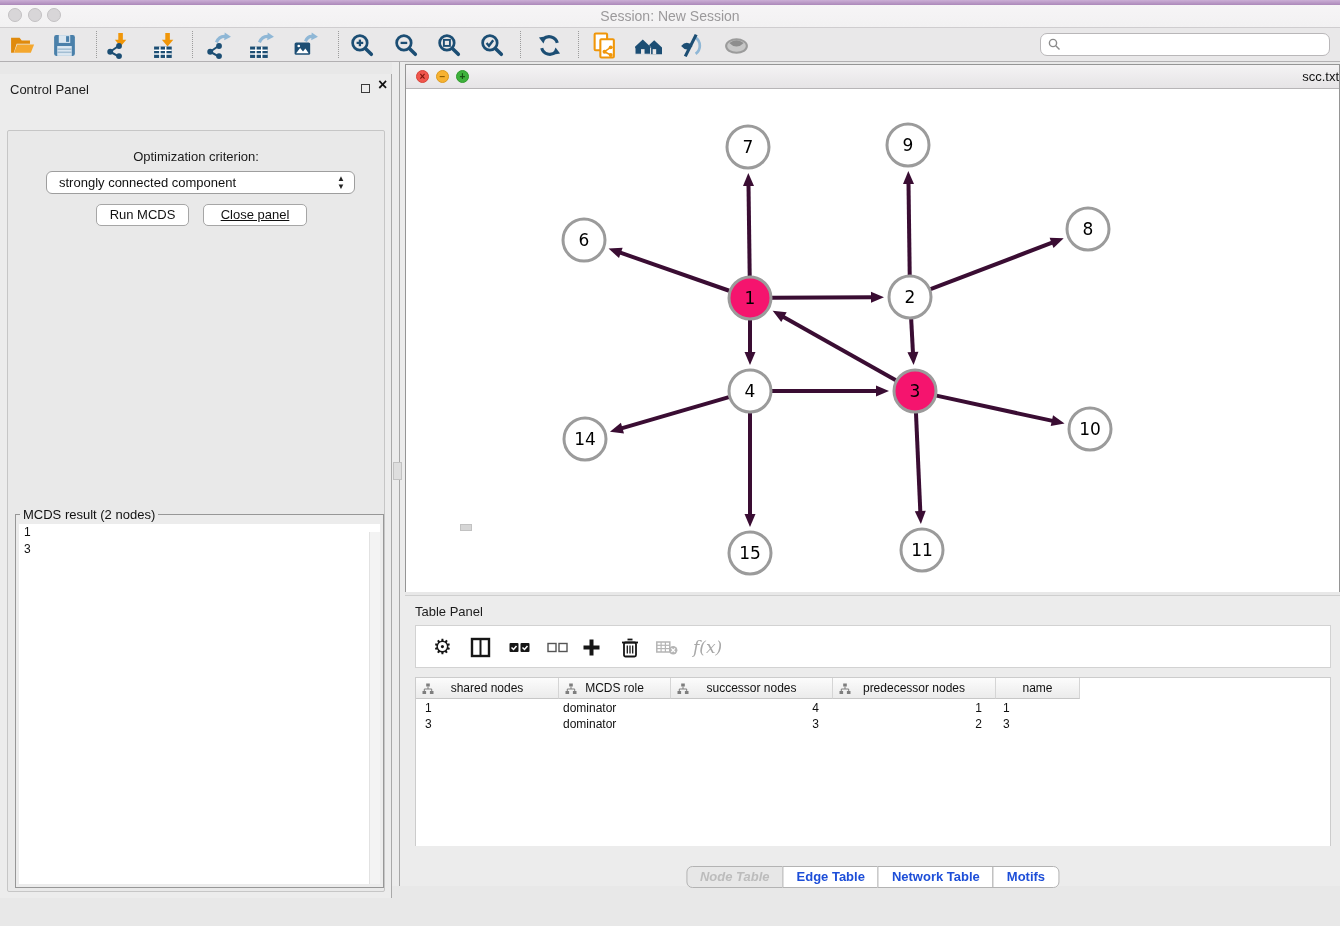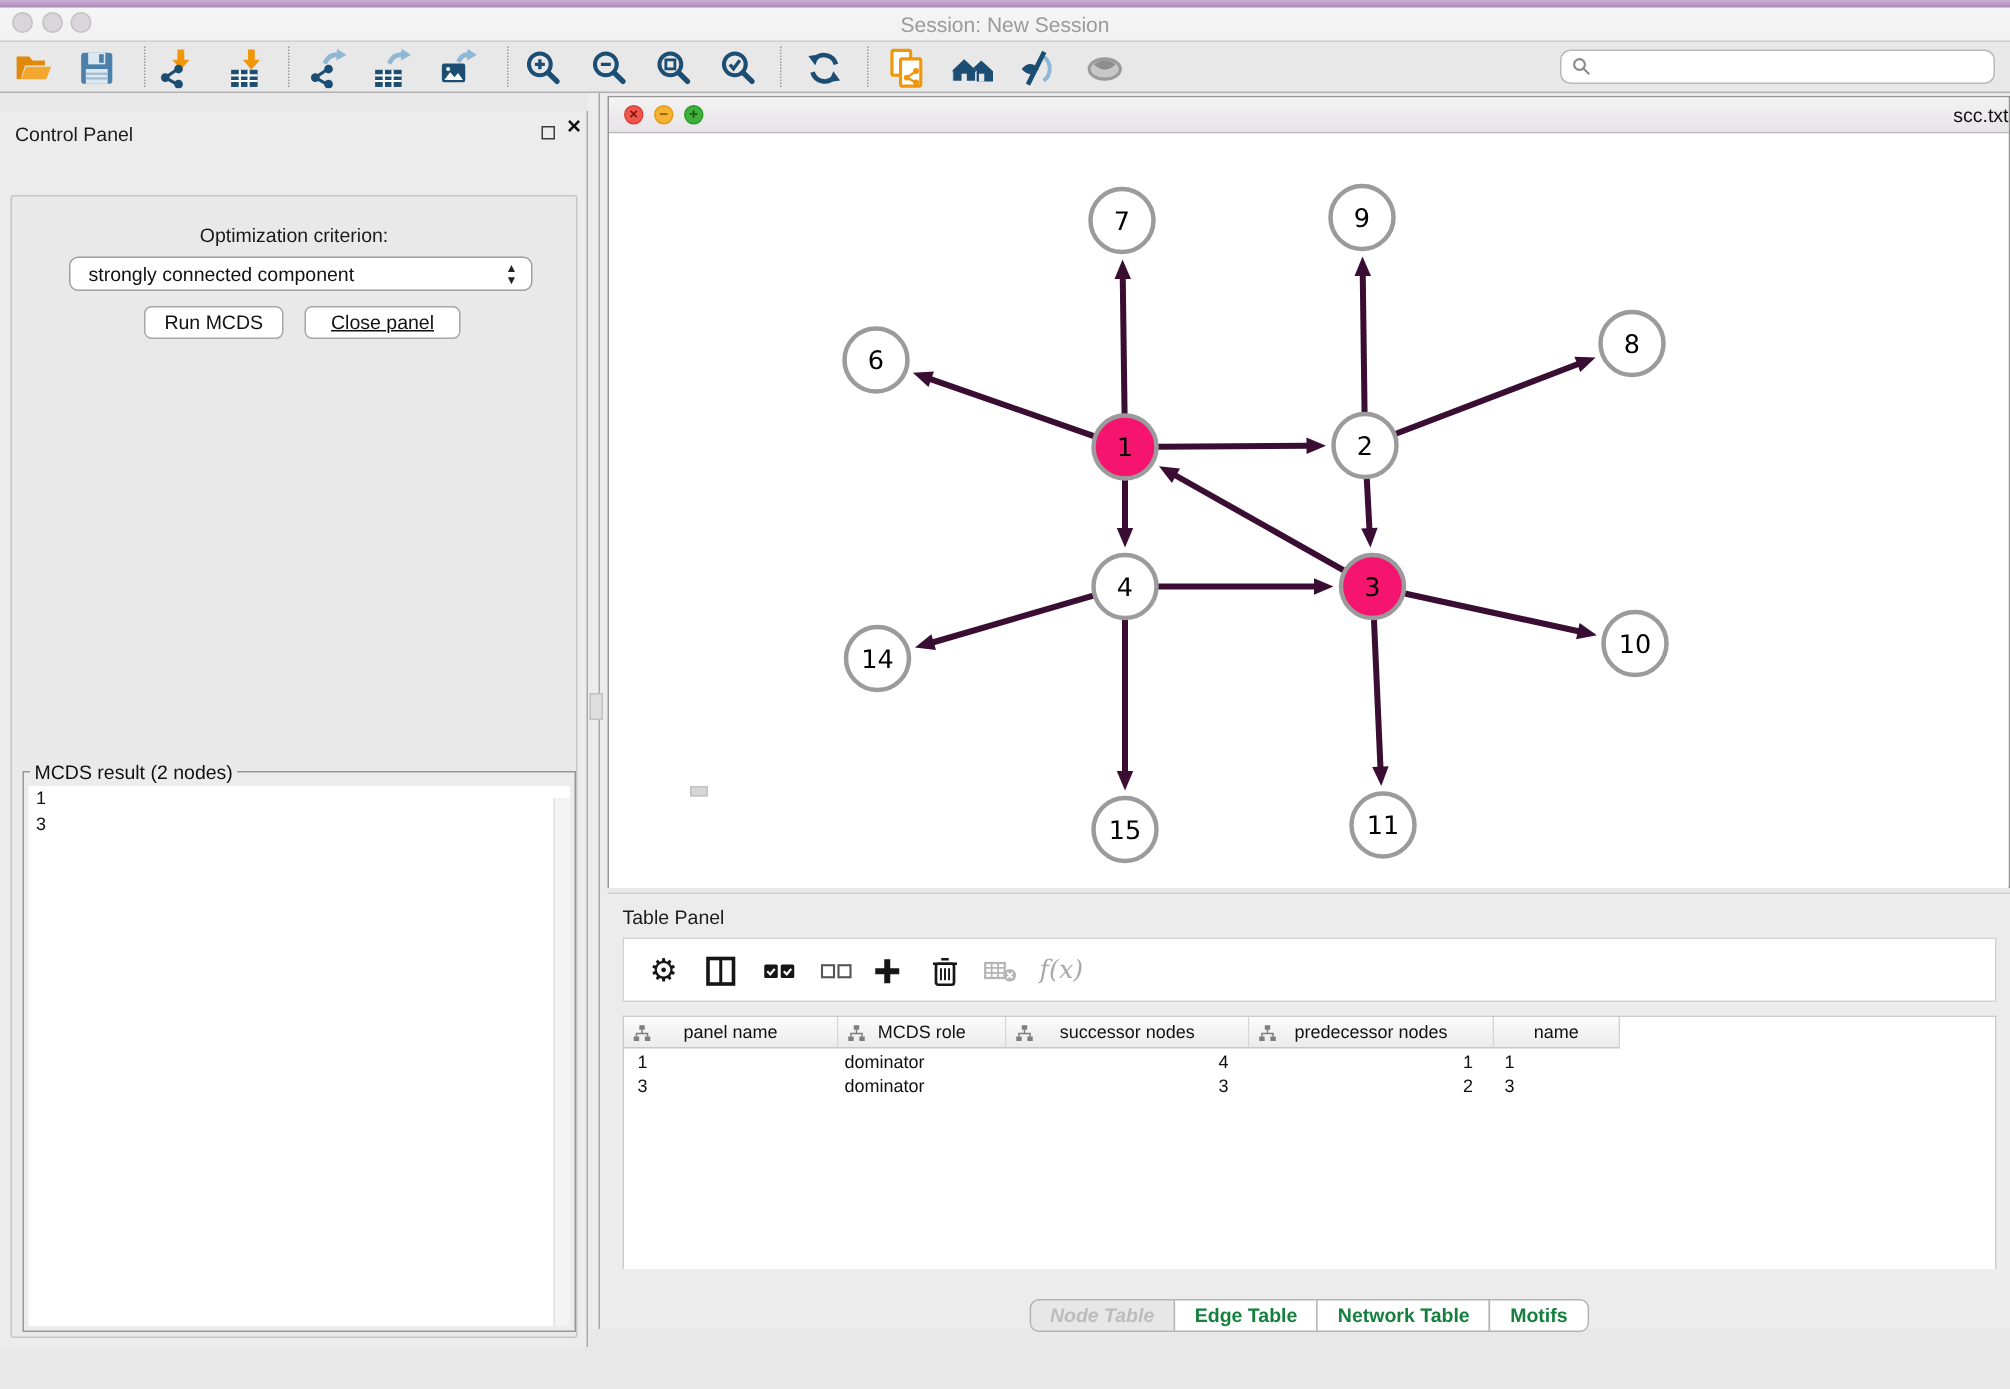--- a/index.html
+++ b/index.html
@@ -97,21 +97,21 @@
   .th-cell { position:relative; height:21px; background:linear-gradient(#fcfcfc,#ebebeb);
     border-right:1px solid #d5d5d5; border-bottom:1px solid #c7c7c7;
     font-size:12px; color:#111; display:flex; align-items:center; justify-content:center; }
   .th-cell svg { position:absolute; left:6px; top:5px; }
   .tp-row { position:absolute; left:0; height:16px; display:flex; width:100%; }
   .td-cell { height:16px; font-size:12px; color:#111; line-height:16px; }
 
   .tp-tabs { position:absolute; left:50%; transform:translateX(-50%); top:270px;
     height:22px; display:flex; }
   .tp-tab { height:22px; padding:0 13px; border:1px solid #b3b3b3; background:#fff;
-    color:#15803d; font-size:13px; font-weight:700; line-height:20px; margin-left:-1px; white-space:nowrap; }
+    color:#1d4ed8; font-size:13px; font-weight:700; line-height:20px; margin-left:-1px; white-space:nowrap; }
   .tp-tab.first { border-radius:6px 0 0 6px; margin-left:0;font-style:italic; }
   .tp-tab.last  { border-radius:0 6px 6px 0; }
   .tp-tab.disabled { background:#e7e7e7; color:#bcbcbc; }
 
   
   .statusbar { position:absolute; left:0; top:886px; width:1340px; height:40px;
     background:#e9e8e9; border-top:1px solid #bdbdbd;margin-top:44px; }
   .status-left-btn { position:absolute; left:10px; top:10px; width:30px; height:25px;
     background:#fdfdfd; border:1px solid #b5b5b5; border-radius:3px;
     display:flex; align-items:center; justify-content:center; }
@@ -519,21 +519,21 @@
 
   <div class="tp-table" id="tp-table">
     <div class="tp-header" id="tp-header">
         <div class="th-cell" style="width: 143px;">
           <svg width="12" height="12" viewBox="0 0 12 12">
             <rect x="4.2" y="0.5" width="3.6" height="3" fill="#7e7e7e"></rect>
             <rect x="0.5" y="8" width="3.6" height="3" fill="#7e7e7e"></rect>
             <rect x="7.9" y="8" width="3.6" height="3" fill="#7e7e7e"></rect>
             <path d="M6 3.5 V6 M2.3 8 V6 h7.4 v2" fill="none" stroke="#7e7e7e" stroke-width="1"></path>
           </svg>
-          <span>panel name</span>
+          <span>shared nodes</span>
         </div>
         <div class="th-cell" style="width: 112px;">
           <svg width="12" height="12" viewBox="0 0 12 12">
             <rect x="4.2" y="0.5" width="3.6" height="3" fill="#7e7e7e"></rect>
             <rect x="0.5" y="8" width="3.6" height="3" fill="#7e7e7e"></rect>
             <rect x="7.9" y="8" width="3.6" height="3" fill="#7e7e7e"></rect>
             <path d="M6 3.5 V6 M2.3 8 V6 h7.4 v2" fill="none" stroke="#7e7e7e" stroke-width="1"></path>
           </svg>
           <span>MCDS role</span>
         </div>

